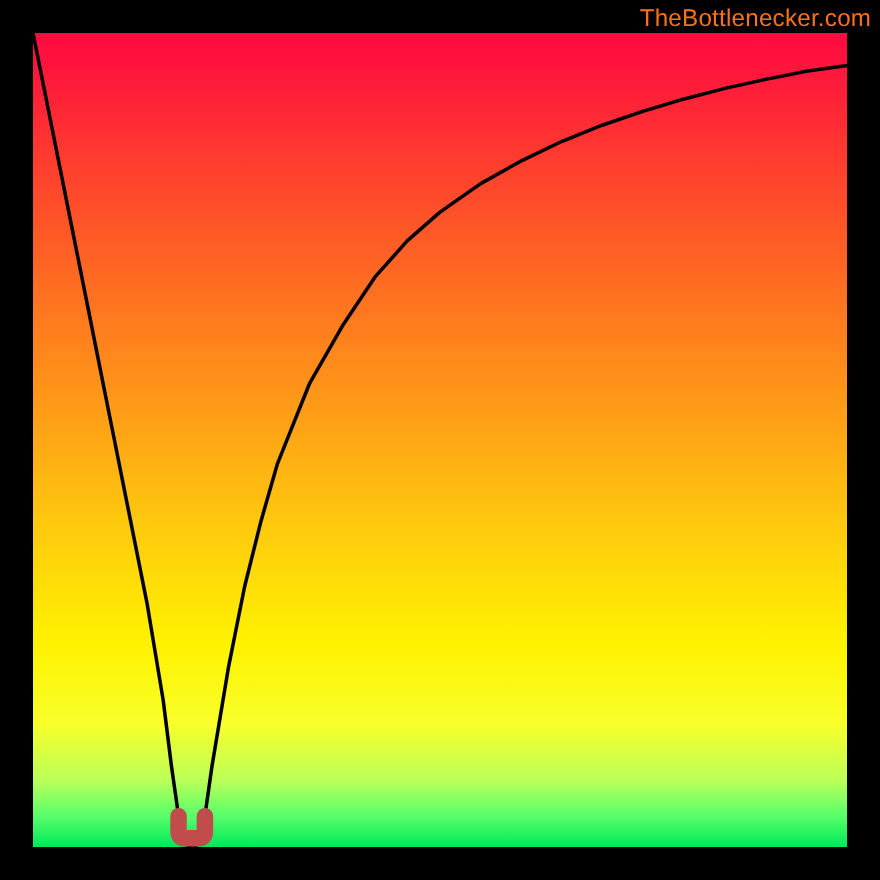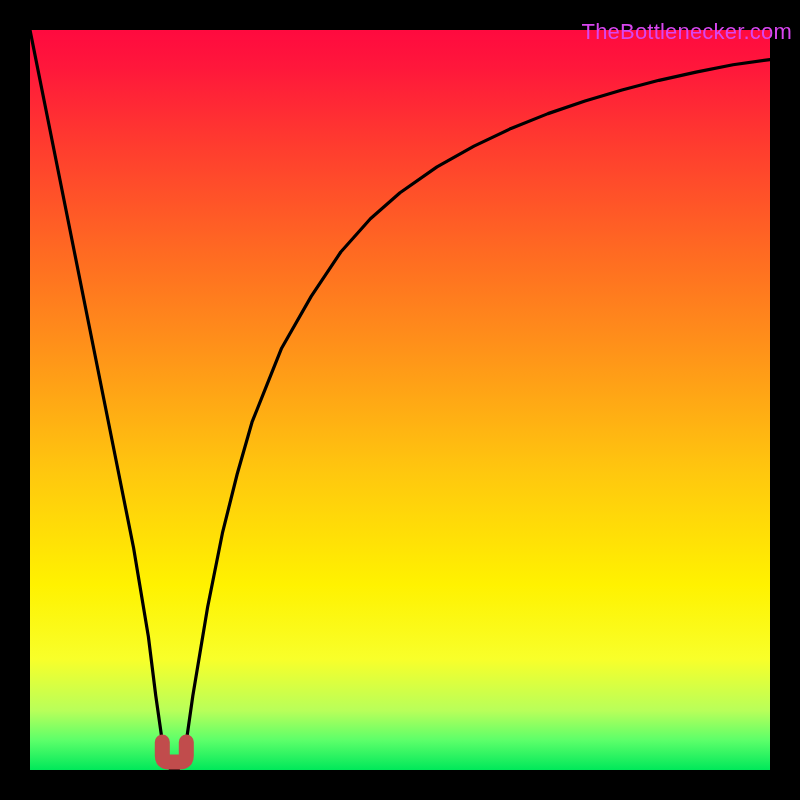--- a/index.html
+++ b/index.html
@@ -42,23 +42,23 @@
       #ffc80e 60%,
       #fff200 75%,
       #f8ff2a 85%,
       #b8ff5a 92%,
       #5cff6a 96%,
       #00e85a 100%
     );
   }
   .watermark {
     position: absolute;
-    top: 19px;
+    top: 4px;
     right: 8px;
-    color: #d946ef;
+    color: #f97316;
     font-size: 22px;
     letter-spacing: 0.2px;
     user-select: none;
   }
   svg.curves {
     position: absolute;
     left: 0;
     top: 0;
     width: 100%;
     height: 100%;

